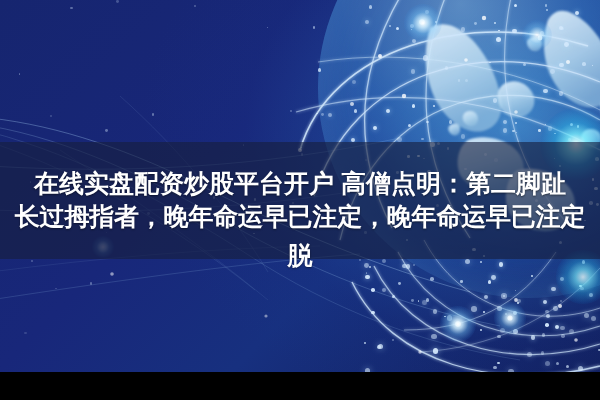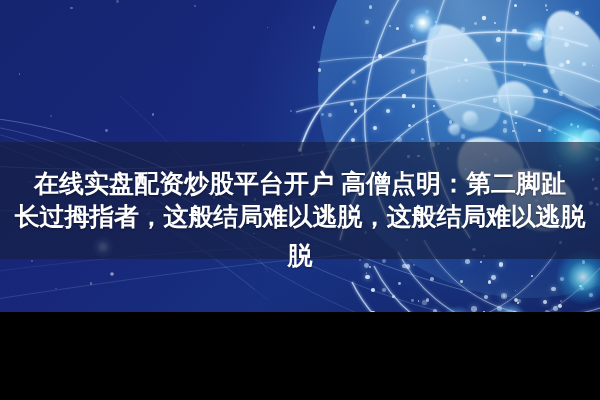--- a/index.html
+++ b/index.html
@@ -3,21 +3,21 @@
 <meta charset="utf-8">
 <style>
   html, body {
     margin: 0;
     padding: 0;
     background: #000;
   }
   #stage {
     position: relative;
     width: 600px;
-    height: 312px;
+    height: 372px;
     overflow: hidden;
     font-family: "Liberation Sans", "DejaVu Sans", sans-serif;
     background: #16256f;
   }
 
   
   .bg-base {
     position: absolute;
     inset: 0;
     background:
@@ -500,16 +500,16 @@
   <div class="glow" style="left:522px; top:20px;  width:30px; height:30px; opacity:.85;"></div>
   <div class="glow" style="left:440px; top:306px; width:36px; height:36px;"></div>
   <div class="glow" style="left:494px; top:302px; width:32px; height:32px; opacity:.92;"></div>
   <div class="glow-cyan" style="left:540px; top:108px; width:72px; height:72px;"></div>
   <div class="glow-cyan" style="left:556px; top:250px; width:54px; height:54px; opacity:.80;"></div>
   <div class="glow" style="left:92px;  top:236px; width:22px; height:22px; opacity:.45;"></div>
 
   <div class="caption-band" style="top:142px; height:117px;"></div>
 
   <div class="caption cap-l1">在线实盘配资炒股平台开户 高僧点明：第二脚趾</div>
-  <div class="caption cap-l2">长过拇指者，这般结局难以逃脱，这般结局难以逃脱</div>
+  <div class="caption cap-l2">长过拇指者，晚年命运早已注定，晚年命运早已注定</div>
   <div class="caption cap-l3">脱</div>
 
 </div>
 
 </body></html>

